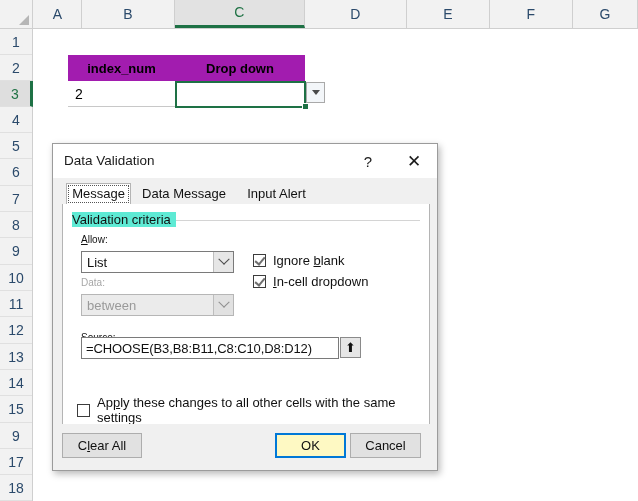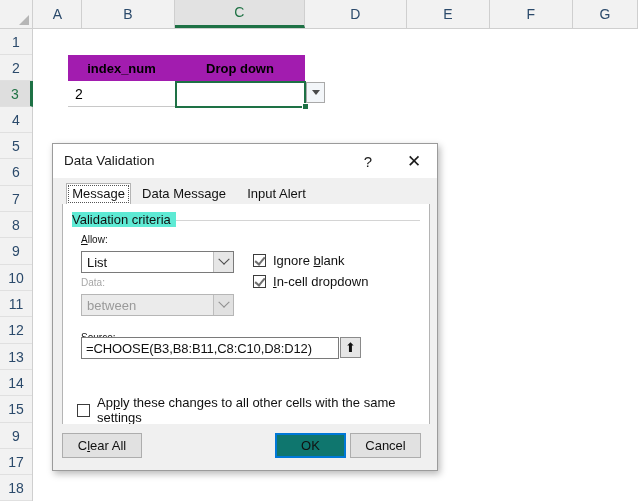--- a/index.html
+++ b/index.html
@@ -358,21 +358,21 @@
     font-size: 13px;
     color: #111111;
     font-family: "Liberation Sans", sans-serif;
     display: flex;
     align-items: center;
     justify-content: center;
     padding: 0;
   }
   .btn.default {
     border: 2px solid #0078d7;
-    background: #0f766e;
+    background: #fef9c3;
   }
 </style>
 </head>
 <body>
 
 <div id="app">
 
   <div class="col-header-row">
     <div class="corner-box">
       <div class="corner-tri"></div>

